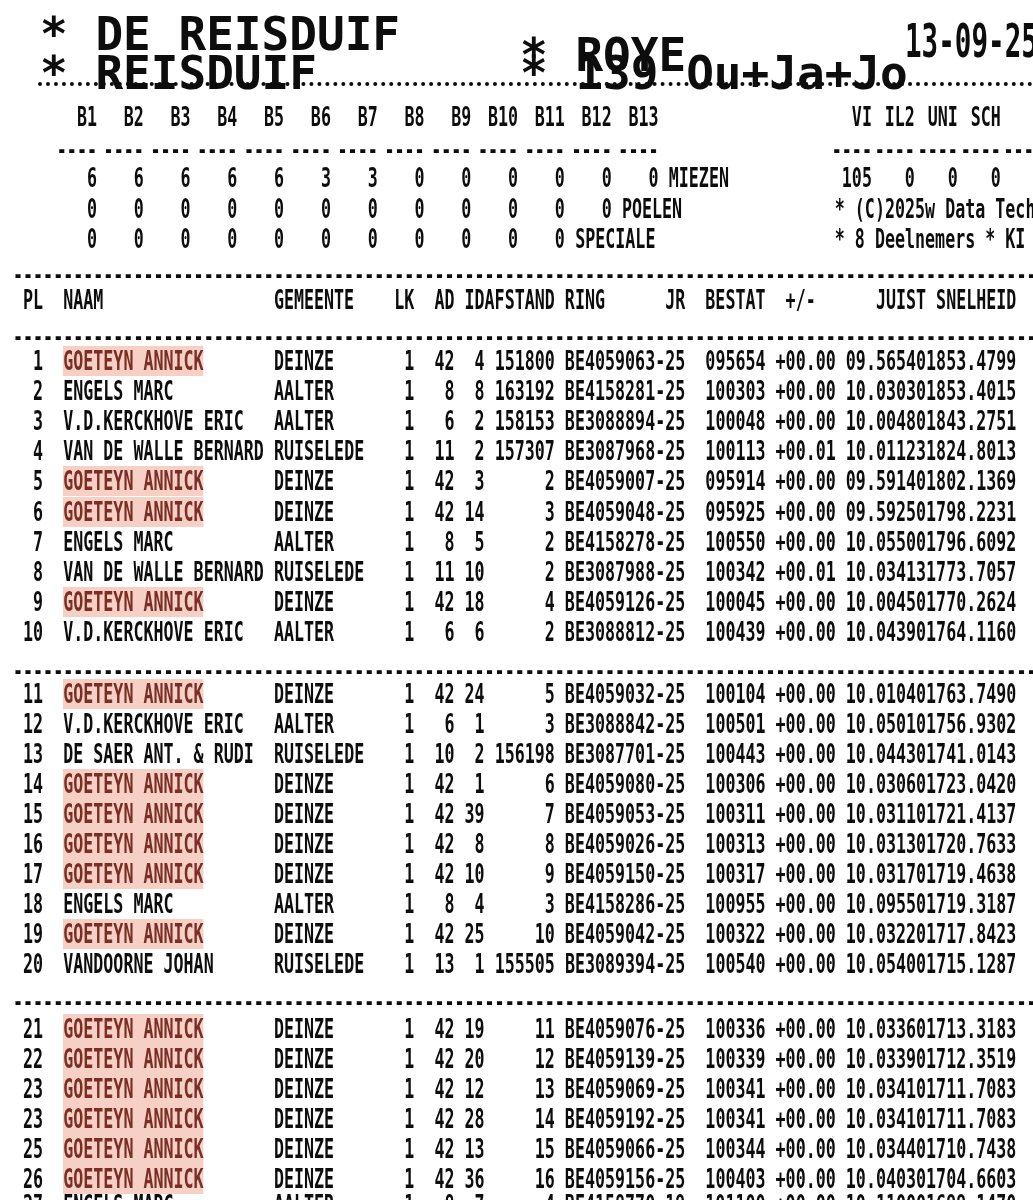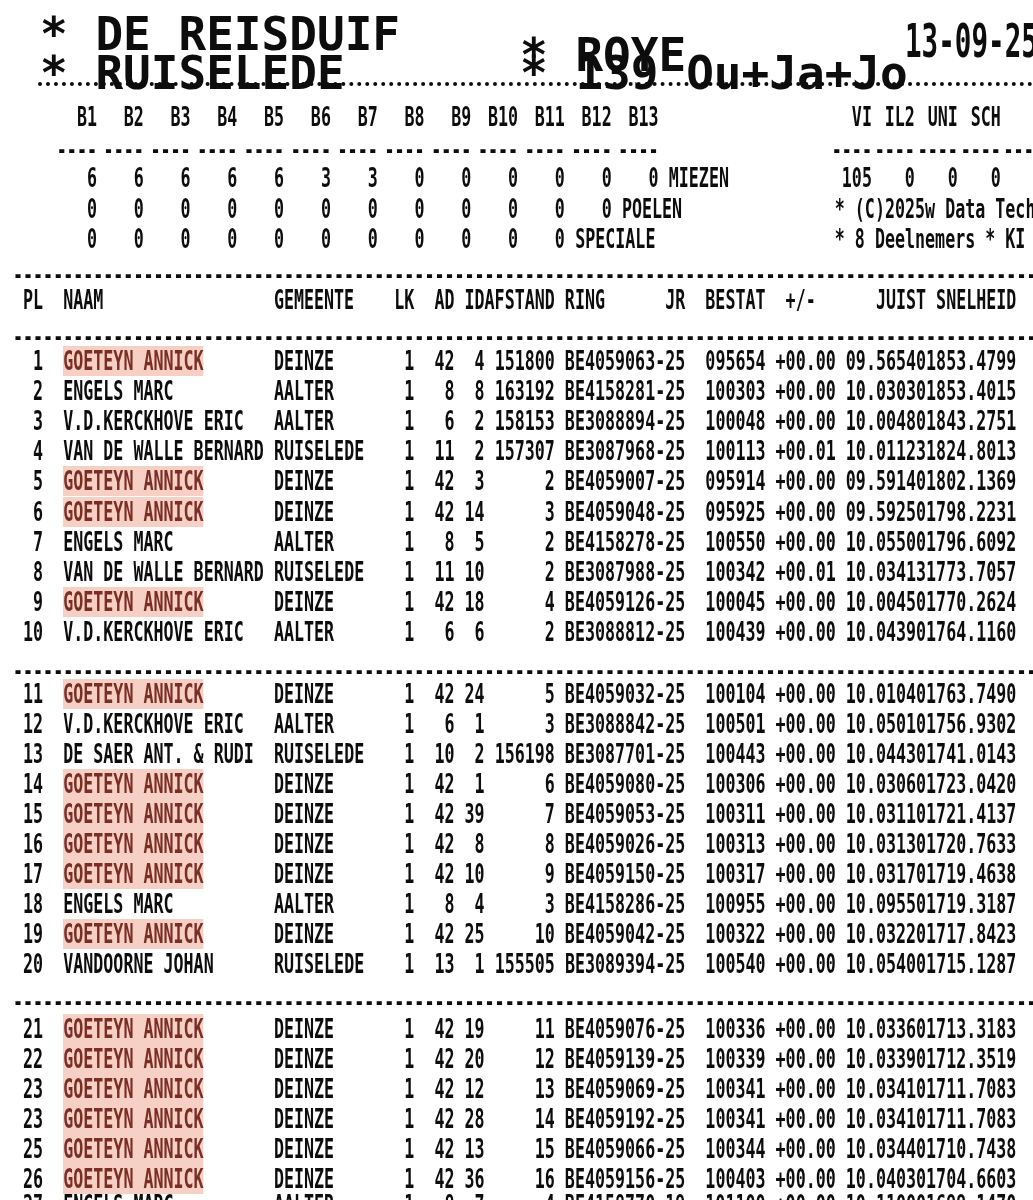--- a/index.html
+++ b/index.html
@@ -29,21 +29,21 @@
   .lead{display:inline-block;width:58px;}
   .slabel{margin-left:16px;}
   .rz{position:absolute;left:1273px;top:0;white-space:pre;}
   .vicell{display:inline-block;width:67px;text-align:right;}
   .rtext{position:absolute;left:1282px;top:0;white-space:pre;}
 </style>
 </head>
 <body>
 
 <div class="hdrTxt" style="left:40px;top:11px">* DE REISDUIF</div>
-<div class="hdrTxt" style="left:40px;top:50px">* RUISELEDE</div>
+<div class="hdrTxt" style="left:40px;top:50px">* REISDUIF</div>
 <div class="hdrTxt" style="left:520px;top:32px">* ROYE</div>
 <div class="hdrTxt" style="left:520px;top:50px">* 139 Ou+Ja+Jo</div>
 <div class="hdrTxt dateTxt" style="left:905px;top:18px">13-09-25</div>
 <div class="dotline" style="top:82px"></div>
 
 <div id="doc">
     <div class="ln" style="top: 104px;"><span class="lead"></span><span class="bcell">B1</span><span class="bcell">B2</span><span class="bcell">B3</span><span class="bcell">B4</span><span class="bcell">B5</span><span class="bcell">B6</span><span class="bcell">B7</span><span class="bcell">B8</span><span class="bcell">B9</span><span class="bcell">B10</span><span class="bcell">B11</span><span class="bcell">B12</span><span class="bcell">B13</span><span class="rz"><span class="vicell">VI</span><span class="vicell">IL2</span><span class="vicell">UNI</span><span class="vicell">SCH</span></span></div>
     <div class="ln" style="top: 137px;"><span class="lead"></span><span class="bcell">----</span><span class="bcell">----</span><span class="bcell">----</span><span class="bcell">----</span><span class="bcell">----</span><span class="bcell">----</span><span class="bcell">----</span><span class="bcell">----</span><span class="bcell">----</span><span class="bcell">----</span><span class="bcell">----</span><span class="bcell">----</span><span class="bcell">----</span><span class="rz"><span class="vicell">----</span><span class="vicell">----</span><span class="vicell">----</span><span class="vicell">----</span><span class="vicell">----</span></span></div>
     <div class="ln" style="top: 165px;"><span class="lead"></span><span class="bcell">6</span><span class="bcell">6</span><span class="bcell">6</span><span class="bcell">6</span><span class="bcell">6</span><span class="bcell">3</span><span class="bcell">3</span><span class="bcell">0</span><span class="bcell">0</span><span class="bcell">0</span><span class="bcell">0</span><span class="bcell">0</span><span class="bcell">0</span><span class="slabel">MIEZEN</span><span class="rz"><span class="vicell">105</span><span class="vicell">0</span><span class="vicell">0</span><span class="vicell">0</span></span></div>
     <div class="ln" style="top: 196px;"><span class="lead"></span><span class="bcell">0</span><span class="bcell">0</span><span class="bcell">0</span><span class="bcell">0</span><span class="bcell">0</span><span class="bcell">0</span><span class="bcell">0</span><span class="bcell">0</span><span class="bcell">0</span><span class="bcell">0</span><span class="bcell">0</span><span class="bcell">0</span><span class="slabel">POELEN</span><span class="rtext">* (C)2025w Data Tech</span></div>

